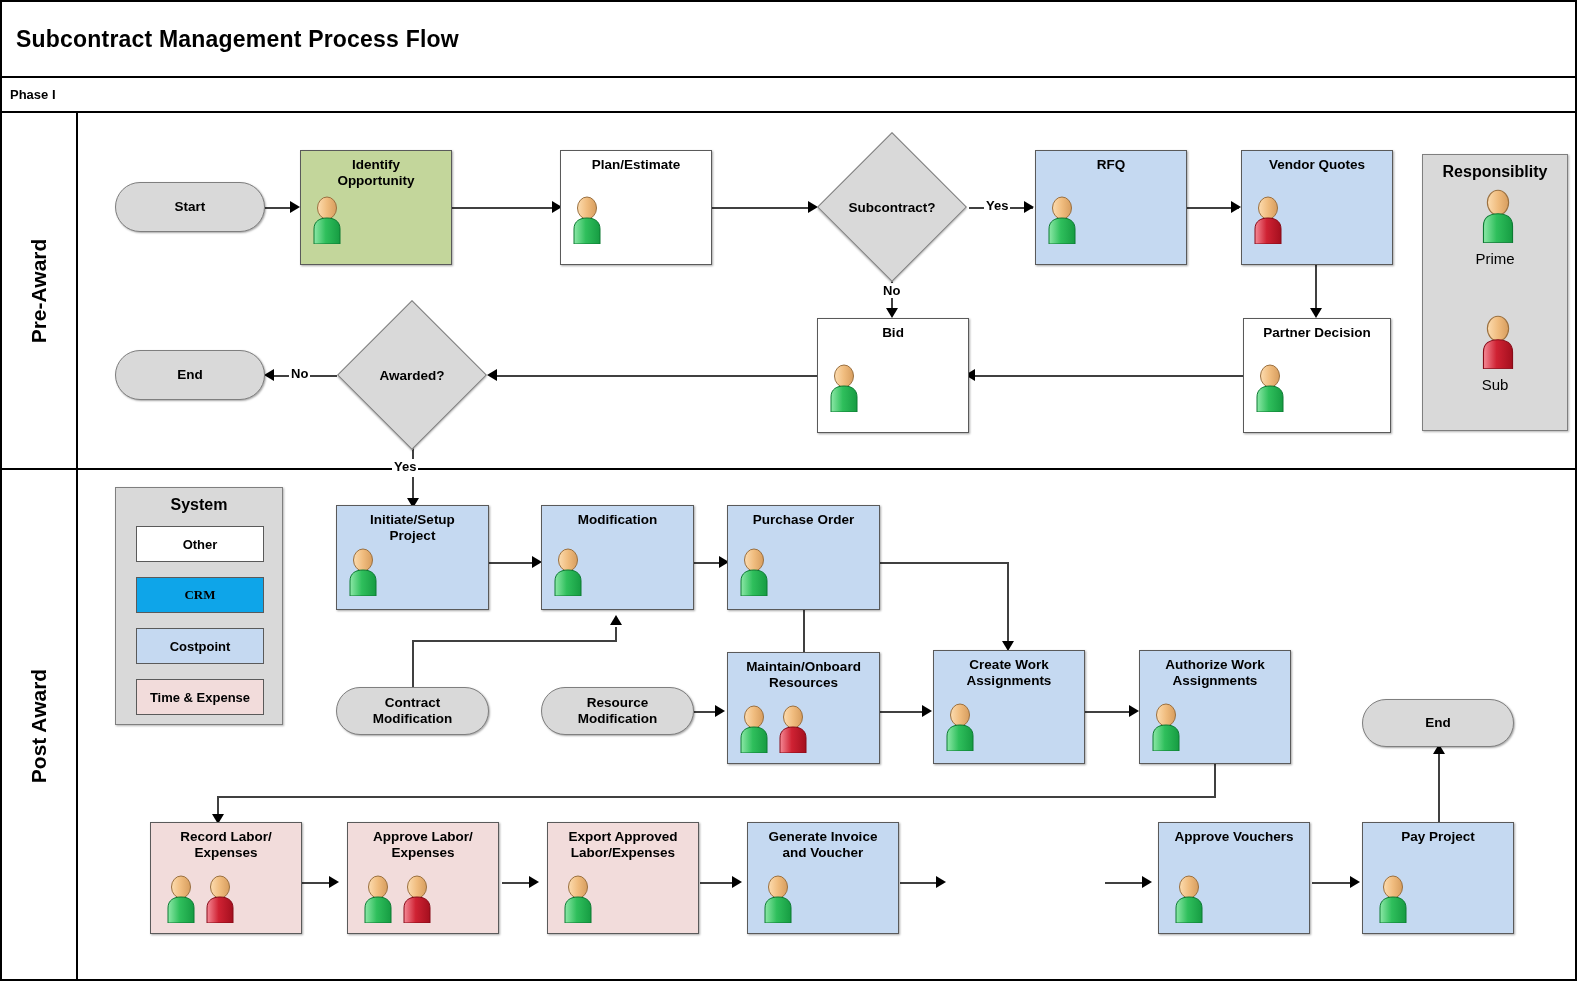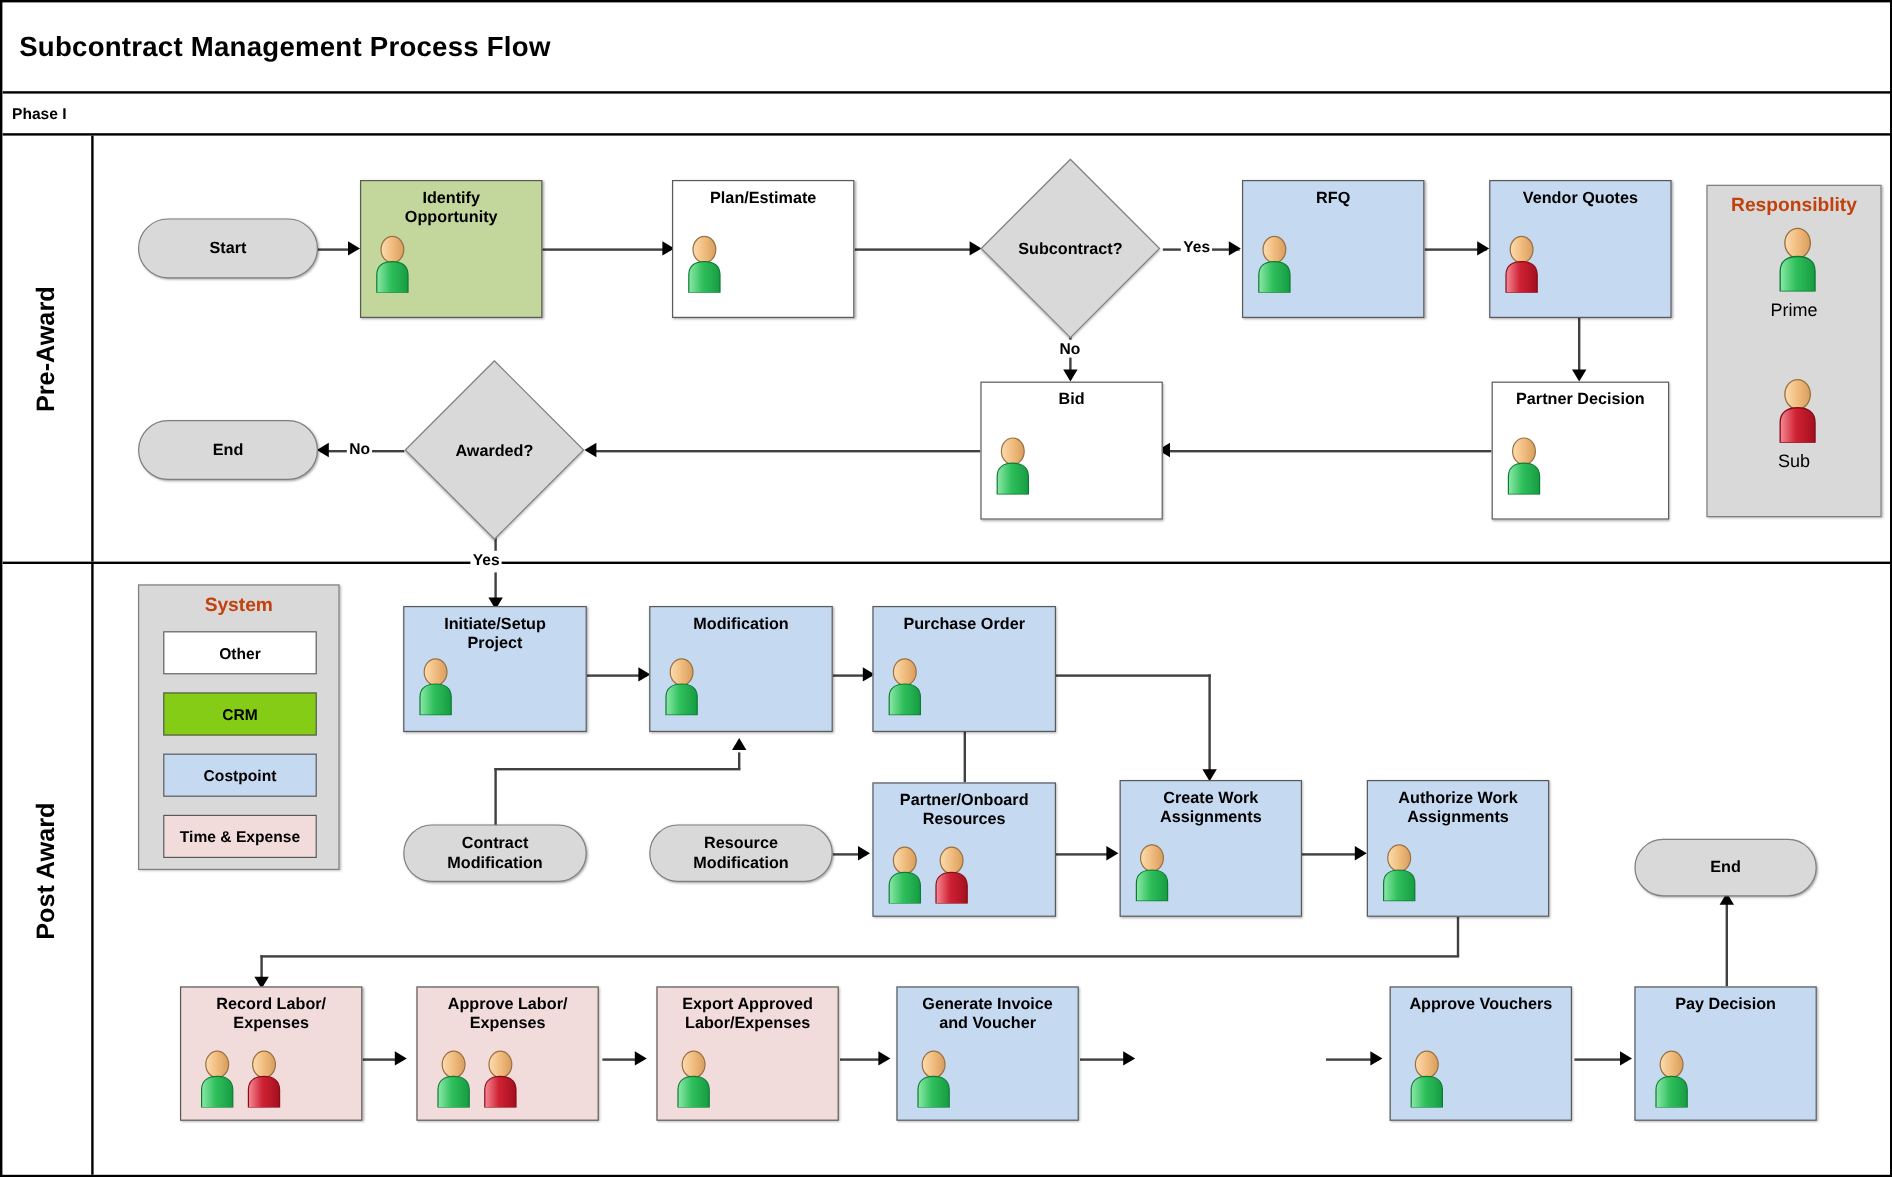--- a/index.html
+++ b/index.html
@@ -113,21 +113,21 @@
     background: #fff; padding: 0 2px; white-space: nowrap;
   }
 
   
   .legend {
     position: absolute; background: #d9d9d9;
     border: 1px solid #7f7f7f; box-shadow: 1px 1px 2px rgba(0,0,0,.3);
   }
   .legend-title {
     position: absolute; left: 0; right: 0; top: 8px; text-align: center;
-    font-size: 16px; font-weight: bold; color: #c2410c;
+    font-size: 16px; font-weight: bold; color: #000000;
   }
   .swatch {
     position: absolute; border: 1px solid #5a5a5a;
     display: flex; align-items: center; justify-content: center;
     font-size: 13px; font-weight: bold; color: #000;
   }
   .resp-cap {
     position: absolute; left: 0; right: 0; text-align: center;
     font-size: 15px; color: #000;
   }
@@ -350,21 +350,21 @@
           <ellipse cx="17" cy="12" rx="9.5" ry="11" fill="url(#gH)" stroke="#9a7040" stroke-width="1"></ellipse>
           <path d="M4 48 V33 C4 25 10 22 17 22 C24 22 30 25 30 33 V48 Z" fill="url(#gS)" stroke="#870b18" stroke-width="1"></path>
         </svg>
     </div>
     <div class="resp-cap" style="top:221px;">Sub</div>
   </div>
 
   <div class="legend" style="left:113px; top:485px; width:168px; height:238px;">
     <div class="legend-title">System</div>
     <div class="swatch" style="left:20px; top:38px; width:128px; height:36px; background:#ffffff;">Other</div>
-    <div class="swatch" style="left:20px; top:89px; width:128px; height:36px; background:#84cc16;">CRM</div>
+    <div class="swatch" style="left:20px; top:89px; width:128px; height:36px; background:#0ea5e9;font-family:Liberation Serif, serif;">CRM</div>
     <div class="swatch" style="left:20px; top:140px; width:128px; height:36px; background:#c5d9f1;">Costpoint</div>
     <div class="swatch" style="left:20px; top:191px; width:128px; height:36px; background:#f2dcdb;">Time &amp; Expense</div>
   </div>
 
   <div class="node cp" style="left:334px; top:503px; width:153px; height:105px;">
     <div class="lbl">Initiate/Setup
 Project</div>
     <div class="person" style="left:9px; top:42px;">
       <svg viewBox="0 0 34 48">
           <ellipse cx="17" cy="12" rx="9.5" ry="11" fill="url(#gH)" stroke="#9a7040" stroke-width="1"></ellipse>
@@ -393,21 +393,21 @@
     </div>
   </div>
 
   <div class="term" style="left:334px; top:685px; width:153px; height:48px;">Contract
 Modification</div>
 
   <div class="term" style="left:539px; top:685px; width:153px; height:48px;">Resource
 Modification</div>
 
   <div class="node cp" style="left:725px; top:650px; width:153px; height:112px;">
-    <div class="lbl">Partner/Onboard
+    <div class="lbl">Maintain/Onboard
 Resources</div>
     <div class="person" style="left:9px; top:52px;">
       <svg viewBox="0 0 34 48">
           <ellipse cx="17" cy="12" rx="9.5" ry="11" fill="url(#gH)" stroke="#9a7040" stroke-width="1"></ellipse>
           <path d="M4 48 V33 C4 25 10 22 17 22 C24 22 30 25 30 33 V48 Z" fill="url(#gP)" stroke="#0d7a33" stroke-width="1"></path>
         </svg>
     </div>
     <div class="person" style="left:48px; top:52px;">
       <svg viewBox="0 0 34 48">
           <ellipse cx="17" cy="12" rx="9.5" ry="11" fill="url(#gH)" stroke="#9a7040" stroke-width="1"></ellipse>
@@ -501,21 +501,21 @@
     <div class="lbl">Approve Vouchers</div>
     <div class="person" style="left:13px; top:52px;">
       <svg viewBox="0 0 34 48">
           <ellipse cx="17" cy="12" rx="9.5" ry="11" fill="url(#gH)" stroke="#9a7040" stroke-width="1"></ellipse>
           <path d="M4 48 V33 C4 25 10 22 17 22 C24 22 30 25 30 33 V48 Z" fill="url(#gP)" stroke="#0d7a33" stroke-width="1"></path>
         </svg>
     </div>
   </div>
 
   <div class="node cp" style="left:1360px; top:820px; width:152px; height:112px;">
-    <div class="lbl">Pay Decision</div>
+    <div class="lbl">Pay Project</div>
     <div class="person" style="left:13px; top:52px;">
       <svg viewBox="0 0 34 48">
           <ellipse cx="17" cy="12" rx="9.5" ry="11" fill="url(#gH)" stroke="#9a7040" stroke-width="1"></ellipse>
           <path d="M4 48 V33 C4 25 10 22 17 22 C24 22 30 25 30 33 V48 Z" fill="url(#gP)" stroke="#0d7a33" stroke-width="1"></path>
         </svg>
     </div>
   </div>
 
 </div>
 

